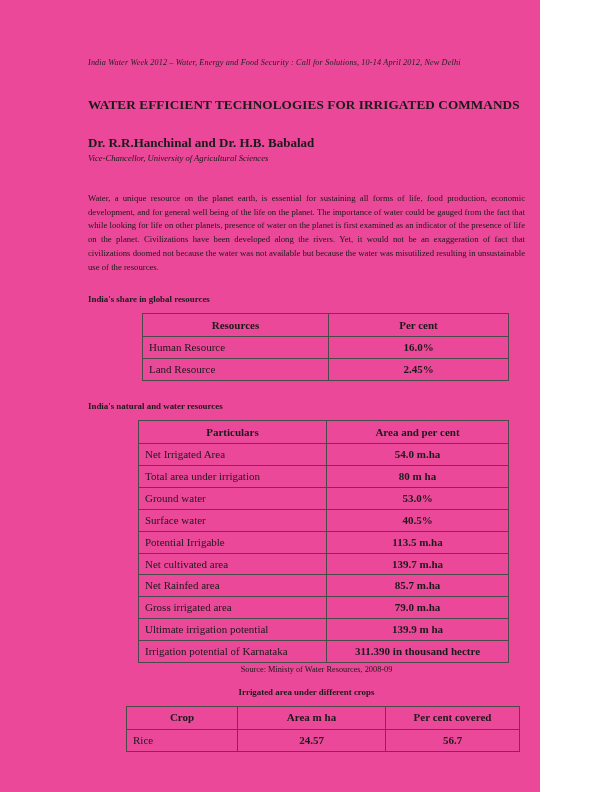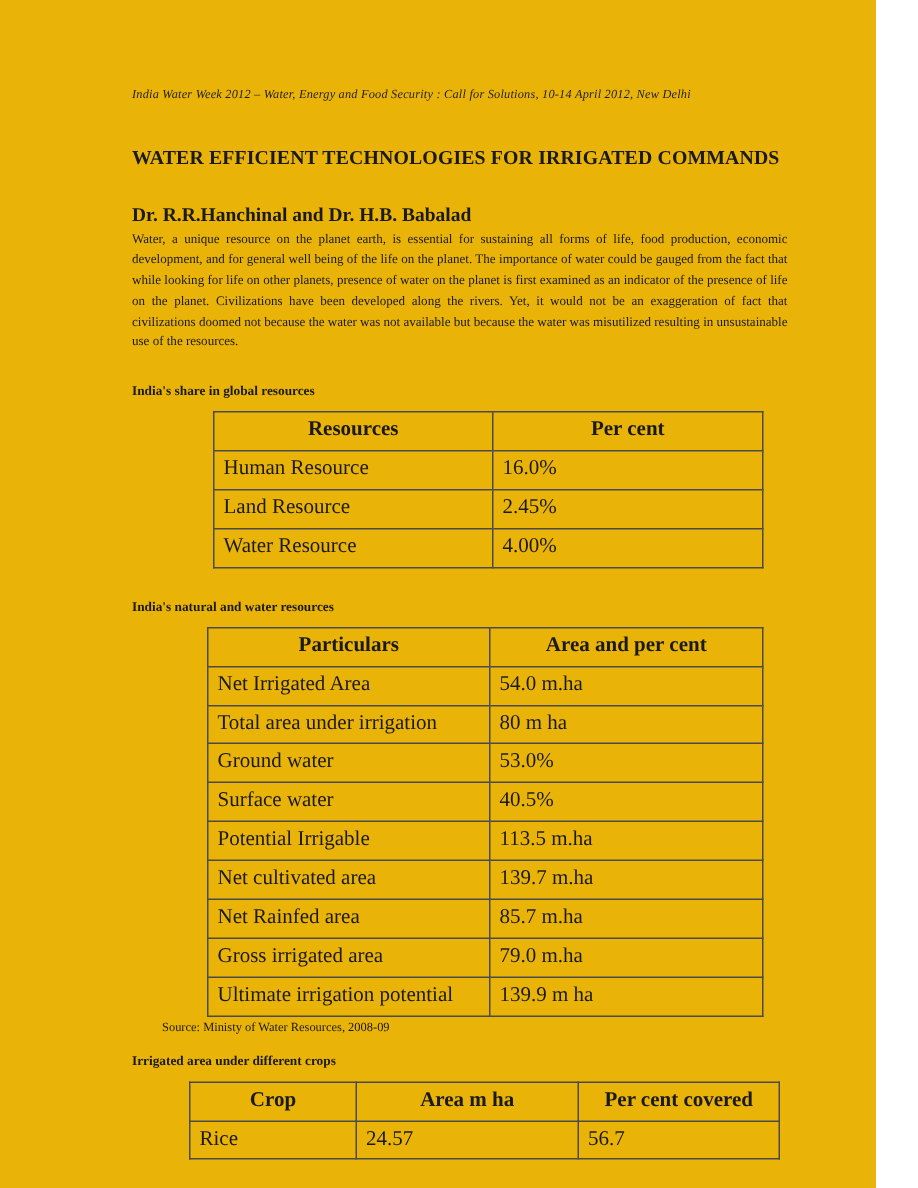--- a/index.html
+++ b/index.html
@@ -12,23 +12,23 @@
     height: 792px;
     font-family: "Liberation Serif", "DejaVu Serif", serif;
     color: #1a1a1a;
     position: relative;
     overflow: hidden;
   }
   .page {
     position: absolute;
     left: 0;
     top: 0;
-    width: 584px;
+    width: 540px;
     height: 792px;
-    background: #eab308;
+    background: #ec4899;
   }
   .content {
     position: absolute;
     left: 88px;
     top: 58px;
     width: 437px;
   }
 
   
   .running-header {
@@ -71,65 +71,68 @@
   }
 
   
   .section-caption {
     font-size: 8.9px;
     font-weight: bold;
     margin: 0 0 9px 0;
   }
   .section-caption.tight {
     margin-top: 2px;
+    text-align: center;
   }
 
   
   table.doc-table {
     border-collapse: collapse;
-    font-size: 14px;
+    font-size: 11px;
     table-layout: fixed;
   }
   table.doc-table th,
   table.doc-table td {
     border: 1px solid #4a4a4a;
     padding: 3px 6px;
     line-height: 1.35;
     vertical-align: middle;
   }
   table.doc-table th {
     font-weight: bold;
     text-align: center;
     height: 16px;
   }
   table.doc-table td.label {
     text-align: left;
   }
   table.doc-table td.value {
-    text-align: left;
+    text-align: center;
+    font-weight: bold;
   }
 
   
   .table-wrap-1 { margin: 0 0 20px 0; padding-left: 54px; }
   .tbl1 { width: 366px; }
   .tbl1 col.c1 { width: 186px; }
   .tbl1 col.c2 { width: 180px; }
   .tbl1 th, .tbl1 td { height: 15px; }
 
   
   .table-wrap-2 { margin: 0 0 0 0; padding-left: 50px; }
   .tbl2 { width: 370px; }
   .tbl2 col.c1 { width: 188px; }
   .tbl2 col.c2 { width: 182px; }
   .tbl2 th, .tbl2 td { height: 14px; }
 
   .source-note {
     font-size: 8.3px;
     margin: 2px 0 13px 0;
     padding-left: 20px;
+    text-align: center;
   }
 
   
   .table-wrap-3 { margin: 9px 0 0 0; padding-left: 38px; }
   .tbl3 { width: 393px; }
   .tbl3 col.c1 { width: 111px; }
   .tbl3 col.c2 { width: 148px; }
   .tbl3 col.c3 { width: 134px; }
   .tbl3 th, .tbl3 td { height: 15px; }
 </style>
@@ -138,20 +141,21 @@
 
 <div class="page">
   <div class="content">
 
     <div class="running-header">India Water Week 2012 – Water, Energy and Food Security : Call for Solutions,  10-14 April 2012, New Delhi</div>
 
     <h1 class="doc-title">WATER EFFICIENT TECHNOLOGIES FOR IRRIGATED COMMANDS</h1>
 
     <div class="authors">Dr. R.R.Hanchinal and Dr. H.B. Babalad</div>
 
+    <div class="affiliation">Vice-Chancellor, University of Agricultural Sciences</div>
 
     <p class="body-para">Water, a unique resource on the planet earth, is essential for sustaining all forms of life, food production, economic development, and for general well being of the life on the planet. The importance of water could be gauged from the fact that while looking for life on other planets, presence of water on the planet is first examined as an indicator of the presence of life on the planet. Civilizations have been developed along the rivers. Yet, it would not be an exaggeration of fact that civilizations doomed not because the water was not available but because the water was misutilized resulting in unsustainable use of the resources.</p>
 
     <div class="section-caption">India's share in global resources</div>
 
     <div class="table-wrap-1">
       <table class="doc-table tbl1">
         <colgroup>
             <col class="c1">
             <col class="c2">
@@ -164,24 +168,20 @@
         </thead>
         <tbody>
           <tr>
             <td class="label">Human Resource</td>
             <td class="value">16.0%</td>
           </tr>
           <tr>
             <td class="label">Land Resource</td>
             <td class="value">2.45%</td>
           </tr>
-          <tr>
-            <td class="label">Water Resource</td>
-            <td class="value">4.00%</td>
-          </tr>
         </tbody>
       </table>
     </div>
 
     <div class="section-caption">India's natural and water resources</div>
 
     <div class="table-wrap-2">
       <table class="doc-table tbl2">
         <colgroup>
             <col class="c1">
@@ -222,20 +222,24 @@
             <td class="label">Net Rainfed area</td>
             <td class="value">85.7 m.ha</td>
           </tr>
           <tr>
             <td class="label">Gross irrigated area</td>
             <td class="value">79.0 m.ha</td>
           </tr>
           <tr>
             <td class="label">Ultimate irrigation potential</td>
             <td class="value">139.9 m ha</td>
+          </tr>
+          <tr>
+            <td class="label">Irrigation  potential of Karnataka</td>
+            <td class="value">311.390 in thousand hectre</td>
           </tr>
         </tbody>
       </table>
     </div>
 
     <div class="source-note">Source: Ministy of Water Resources, 2008-09</div>
 
     <div class="section-caption tight">Irrigated area under different crops</div>
 
     <div class="table-wrap-3">

